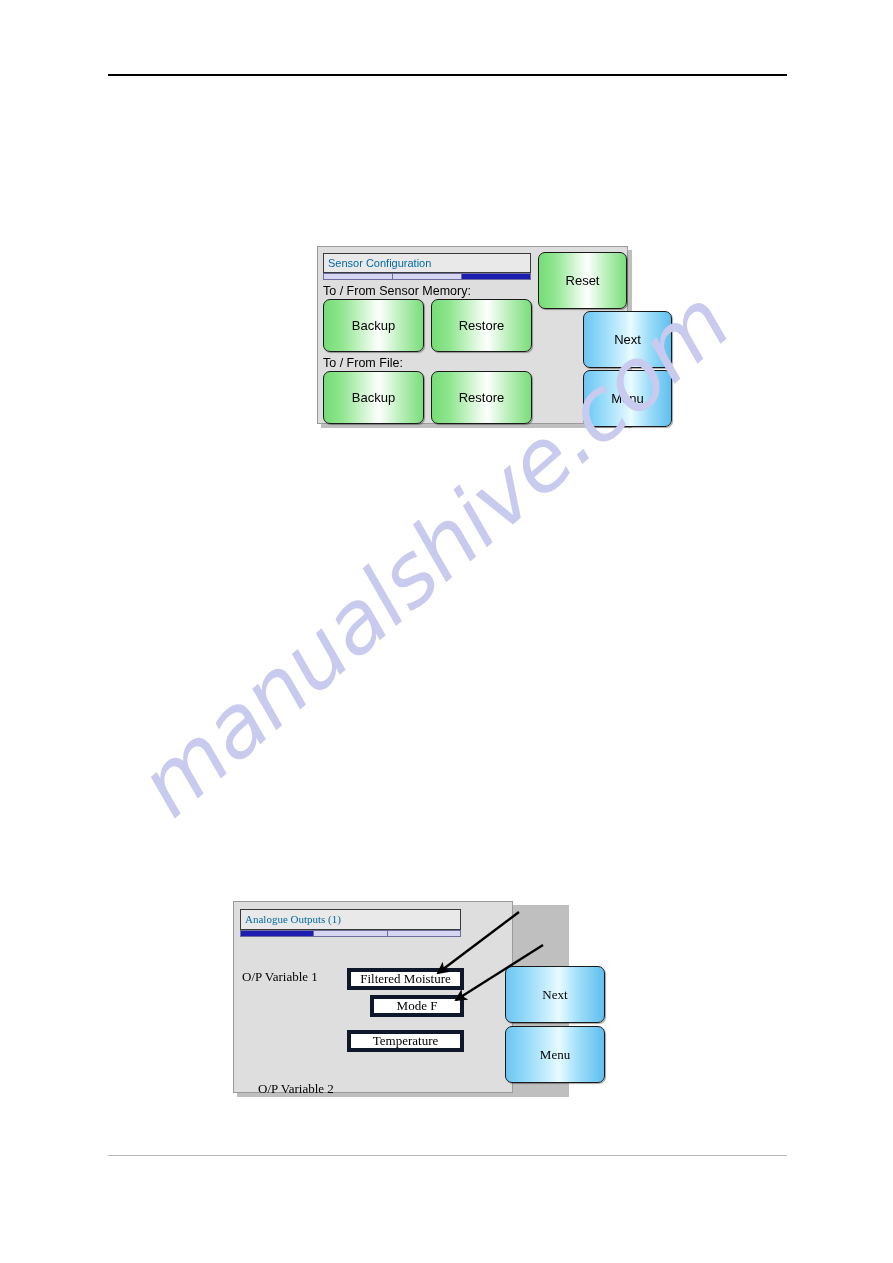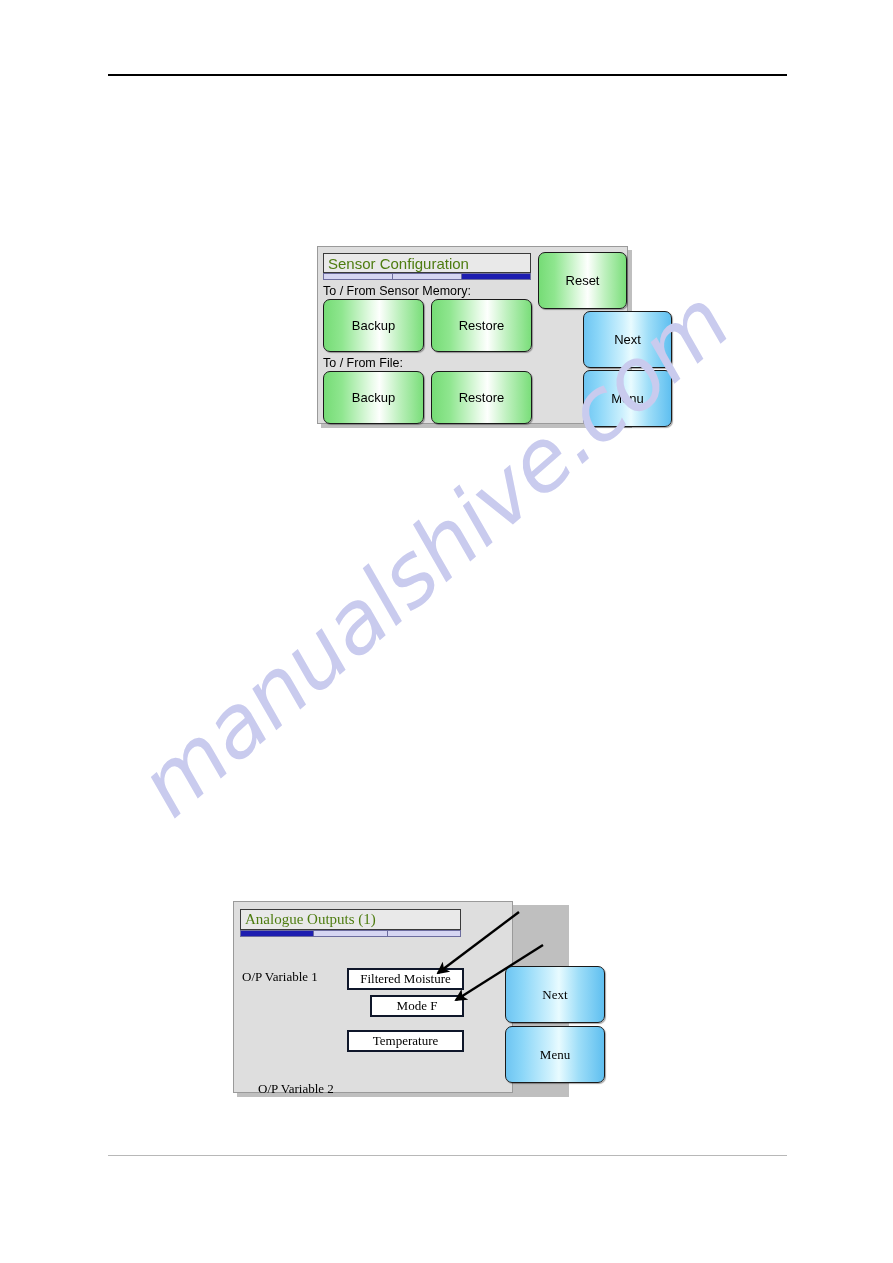--- a/index.html
+++ b/index.html
@@ -74,22 +74,22 @@
   
   .title-box {
     position: absolute;
     background: #e9e9e9;
     border: 1px solid #3a3a3a;
     box-sizing: border-box;
     display: flex;
     align-items: center;
   }
   .title-text {
-    font-size: 15px;
-    color: #4d7c0f;
+    font-size: 11px;
+    color: #0369a1;
     padding-left: 4px;
     line-height: 1;
     white-space: nowrap;
   }
   .progress {
     position: absolute;
     display: flex;
     box-sizing: border-box;
     border: 1px solid #6d6d9e;
     background: #d8d8f0;
@@ -135,21 +135,21 @@
     background: linear-gradient(to right,
       #6ec5f2 0%, #8ad6f8 16%, #ccf0fd 44%, #e8fbff 54%,
       #9fdef8 74%, #5fbff0 100%);
     margin-left: 45px;
   }
 
   
   .field {
     position: absolute;
     background: #ffffff;
-    border: 2px solid #0f172a;
+    border: 4px solid #0f172a;
     box-sizing: border-box;
     display: flex;
     align-items: center;
     justify-content: center;
     font-size: 13px;
     color: #000000;
     white-space: nowrap;
   }
   .row-label {
     position: absolute;

